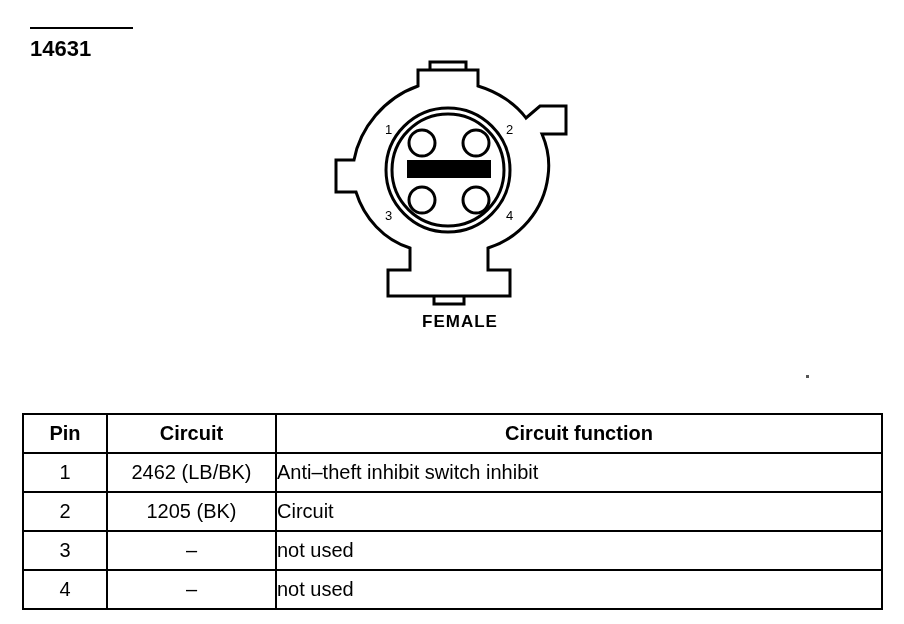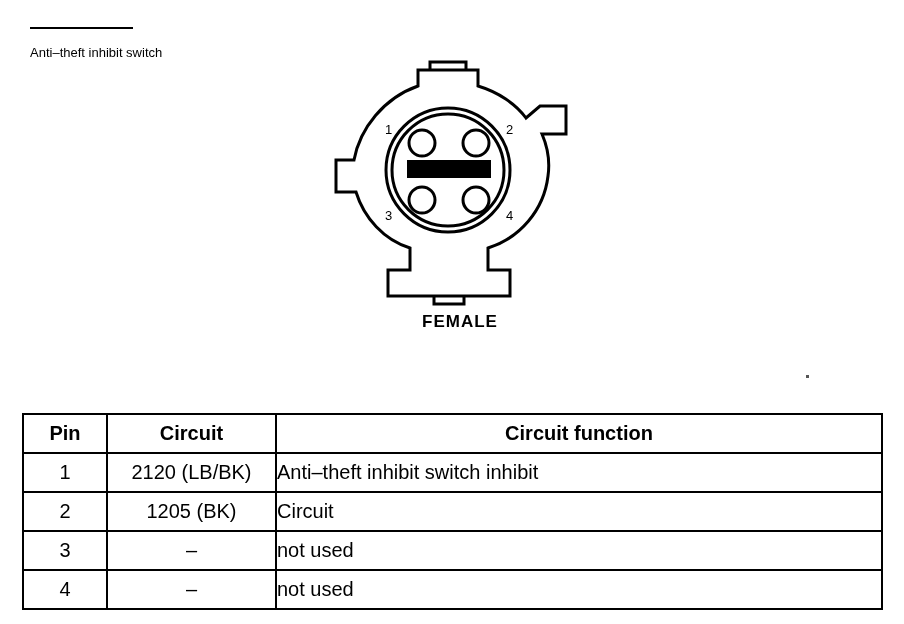--- a/index.html
+++ b/index.html
@@ -107,21 +107,21 @@
     width: 3px;
     height: 3px;
     background: #555;
   }
 </style>
 </head>
 <body>
 
 <div id="header-block">
   <div id="header-rule"></div>
-  <div id="component-name">Anti–theft inhibit switch</div>
+  <div id="part-number">14631</div>
 </div>
 
 <div id="connector-drawing">
   <svg width="260" height="260" viewBox="0 0 260 260" xmlns="http://www.w3.org/2000/svg">
     <g fill="none" stroke="#000" stroke-width="3" stroke-linejoin="miter">
 
       <path d="M 88 38
                L 88 22
                L 148 22
                L 148 38
@@ -176,21 +176,21 @@
   <thead>
     <tr>
       <th class="col-pin">Pin</th>
       <th class="col-circuit">Circuit</th>
       <th class="col-func" style="text-align:center;padding-left:0">Circuit function</th>
     </tr>
   </thead>
   <tbody>
     <tr>
       <td class="col-pin">1</td>
-      <td class="col-circuit">2120 (LB/BK)</td>
+      <td class="col-circuit">2462 (LB/BK)</td>
       <td class="col-func">Anti–theft inhibit switch inhibit</td>
     </tr>
     <tr>
       <td class="col-pin">2</td>
       <td class="col-circuit">1205 (BK)</td>
       <td class="col-func">Circuit</td>
     </tr>
     <tr>
       <td class="col-pin">3</td>
       <td class="col-circuit">–</td>

